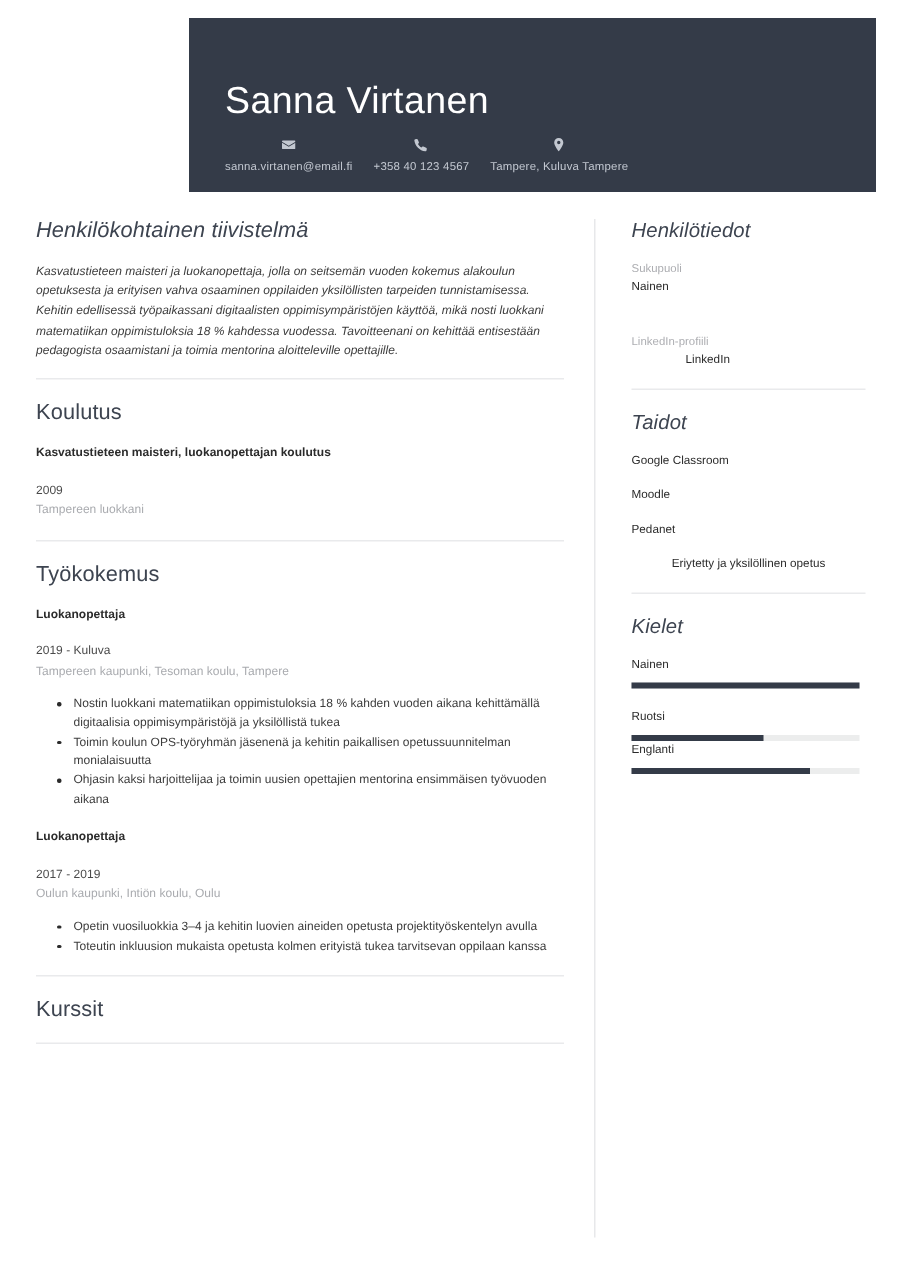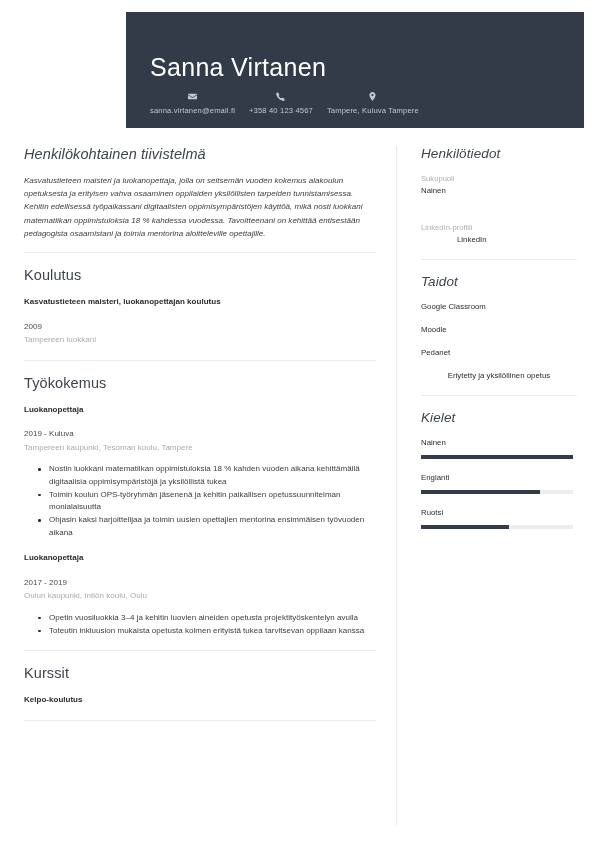--- a/index.html
+++ b/index.html
@@ -346,23 +346,20 @@
           <li>Opetin vuosiluokkia 3–4 ja kehitin luovien aineiden opetusta projektityöskentelyn avulla</li>
           <li>Toteutin inkluusion mukaista opetusta kolmen erityistä tukea tarvitsevan oppilaan kanssa</li>
         </ul>
       </div>
 
       <div class="hr block-hr"></div>
     </section>
 
     <section class="sec-block">
       <h2 class="sec-title">Kurssit</h2>
-      <div class="entry">
-        <div class="entry-title">Kelpo-koulutus</div>
-      </div>
       <div class="hr block-hr"></div>
     </section>
 
   </div>
 
   <div class="col-right">
 
     <section class="r-sec">
       <h2 class="sec-title-r">Henkilötiedot</h2>
 
@@ -387,31 +384,31 @@
     <section class="r-sec r-sec-pad">
       <h2 class="sec-title-r">Kielet</h2>
 
       <div class="lang-item">
         <div class="lang-name">Nainen</div>
         <div class="lang-track">
           <div class="lang-fill" style="width: 100%;"></div>
         </div>
       </div>
 
+      <div class="lang-item last">
+        <div class="lang-name">Ruotsi</div>
+        <div class="lang-track">
+          <div class="lang-fill" style="width: 58%;"></div>
+        </div>
+      </div>
+
       <div class="lang-item">
         <div class="lang-name">Englanti</div>
         <div class="lang-track">
           <div class="lang-fill" style="width: 78%;"></div>
         </div>
       </div>
 
-      <div class="lang-item last">
-        <div class="lang-name">Ruotsi</div>
-        <div class="lang-track">
-          <div class="lang-fill" style="width: 58%;"></div>
-        </div>
-      </div>
-
     </section>
 
   </div>
 
 </div>
 
 </body></html>

